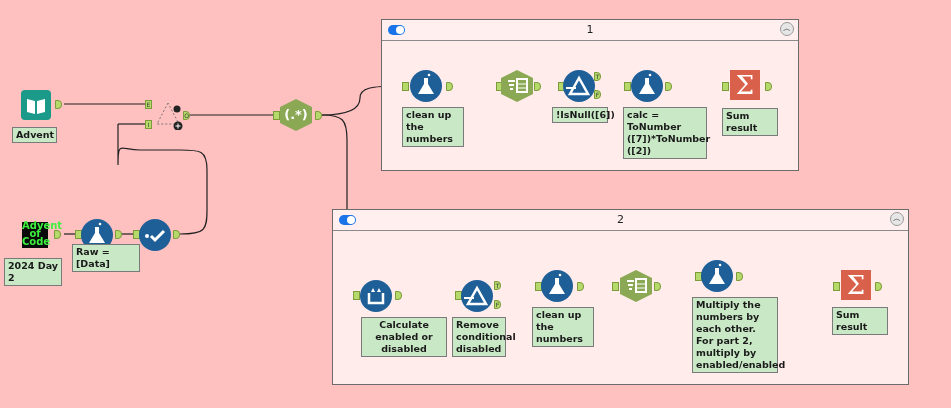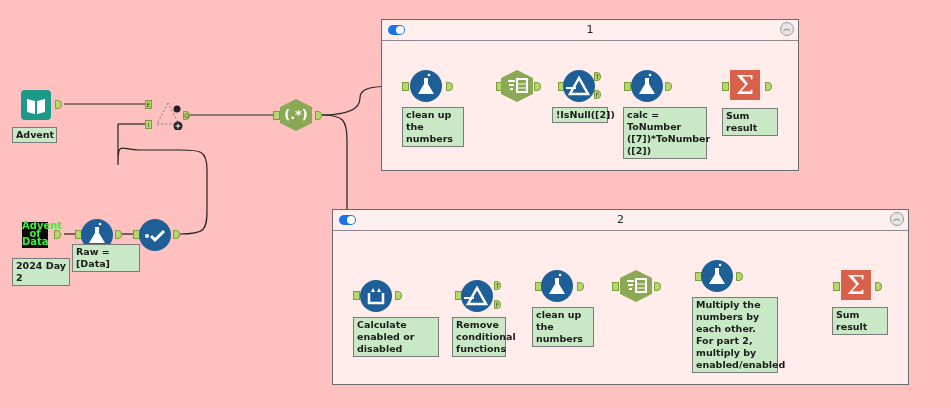--- a/index.html
+++ b/index.html
@@ -77,24 +77,24 @@
       <circle cx="24" cy="9" r="3.5" fill="#222"></circle>
       <circle cx="25" cy="26" r="4.5" fill="#222"></circle>
       <path d="M25 23.5v5M22.5 26h5" stroke="#fff"></path>
     </svg>
 </div>
 <span class="anchor out" style="left:183px;top:111px;">O</span>
 
 <div class="tool" style="left:22px;top:222px;width:26px;height:26px;background:#0a0a0a;font-size:10px;color:#3df03d;text-align:center;line-height:8px;font-weight:bold;">
   <div>Advent</div>
   <div>of</div>
-  <div>Data</div>
+  <div>Code</div>
 </div>
 <span class="anchor out" style="left:54px;top:230px;"></span>
-<div class="label" style="left:12px;top:258px;width:58px;">2024 Day 2</div>
+<div class="label" style="left:4px;top:258px;width:58px;">2024 Day 2</div>
 
 <span class="anchor" style="left:75px;top:230px;"></span>
 <div class="tool circ" style="left:81px;top:219px;">
   <svg class="ico" viewBox="0 0 32 32">
       <path d="M13 8h6M14 8v6l-6 10h16l-6-10V8" fill="#fff"></path>
       <circle cx="19" cy="5" r="1.3" fill="#fff"></circle>
     </svg>
 </div>
 <span class="anchor out" style="left:115px;top:230px;"></span>
 <div class="label" style="left:72px;top:244px;width:68px;">Raw = [Data]</div>
@@ -134,21 +134,21 @@
 
 <span class="anchor" style="left:558px;top:82px;"></span>
 <div class="tool circ" style="left:563px;top:70px;">
   <svg class="ico" viewBox="0 0 32 32">
       <path d="M16 8 L7 24 H25Z" fill="none" stroke="#fff" stroke-width="2.5"></path>
       <path d="M3 18h10" stroke="#fff" stroke-width="2"></path>
     </svg>
 </div>
 <span class="anchor out" style="left:594px;top:72px;">T</span>
 <span class="anchor out" style="left:594px;top:90px;">F</span>
-<div class="label" style="left:552px;top:107px;width:56px;">!IsNull([2])</div>
+<div class="label" style="left:552px;top:107px;width:56px;">!IsNull([6])</div>
 
 <span class="anchor" style="left:624px;top:82px;"></span>
 <div class="tool circ" style="left:631px;top:70px;">
   <svg class="ico" viewBox="0 0 32 32">
       <path d="M13 8h6M14 8v6l-6 10h16l-6-10V8" fill="#fff"></path>
       <circle cx="19" cy="5" r="1.3" fill="#fff"></circle>
     </svg>
 </div>
 <span class="anchor out" style="left:665px;top:82px;"></span>
 <div class="label" style="left:623px;top:107px;width:84px;">calc = ToNumber ([7])*ToNumber ([2])</div>
@@ -159,32 +159,32 @@
 <div class="label" style="left:722px;top:108px;width:56px;">Sum result</div>
 
 <span class="anchor" style="left:353px;top:291px;"></span>
 <div class="tool circ" style="left:360px;top:280px;">
   <svg class="ico" viewBox="0 0 32 32">
       <path d="M9 13v10h14V13" fill="none" stroke="#fff" stroke-width="2.5"></path>
       <path d="M13 8l2 4h-4z M19 8l2 4h-4z" fill="#fff"></path>
     </svg>
 </div>
 <span class="anchor out" style="left:395px;top:291px;"></span>
-<div class="label" style="left:353px;top:317px;width:86px;">Calculate enabled or disabled</div>
+<div class="label" style="left:361px;top:317px;width:86px;text-align:center;">Calculate enabled or disabled</div>
 
 <span class="anchor" style="left:455px;top:291px;"></span>
 <div class="tool circ" style="left:461px;top:280px;">
   <svg class="ico" viewBox="0 0 32 32">
       <path d="M16 8 L7 24 H25Z" fill="none" stroke="#fff" stroke-width="2.5"></path>
       <path d="M3 18h10" stroke="#fff" stroke-width="2"></path>
     </svg>
 </div>
 <span class="anchor out" style="left:494px;top:281px;">T</span>
 <span class="anchor out" style="left:494px;top:300px;">F</span>
-<div class="label" style="left:452px;top:317px;width:54px;">Remove conditional functions</div>
+<div class="label" style="left:452px;top:317px;width:54px;">Remove conditional disabled</div>
 
 <span class="anchor" style="left:535px;top:282px;"></span>
 <div class="tool circ" style="left:541px;top:270px;">
   <svg class="ico" viewBox="0 0 32 32">
       <path d="M13 8h6M14 8v6l-6 10h16l-6-10V8" fill="#fff"></path>
       <circle cx="19" cy="5" r="1.3" fill="#fff"></circle>
     </svg>
 </div>
 <span class="anchor out" style="left:577px;top:282px;"></span>
 <div class="label" style="left:532px;top:307px;width:62px;">clean up the numbers</div>

